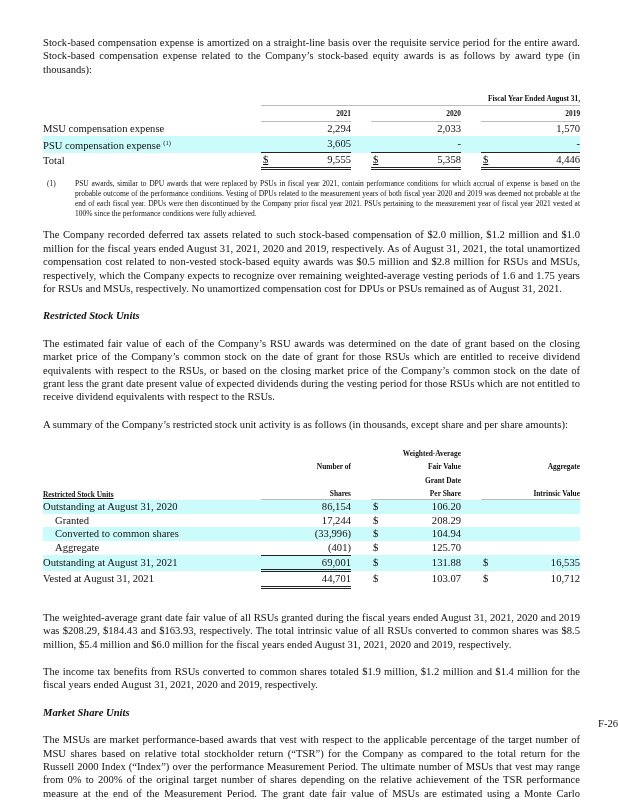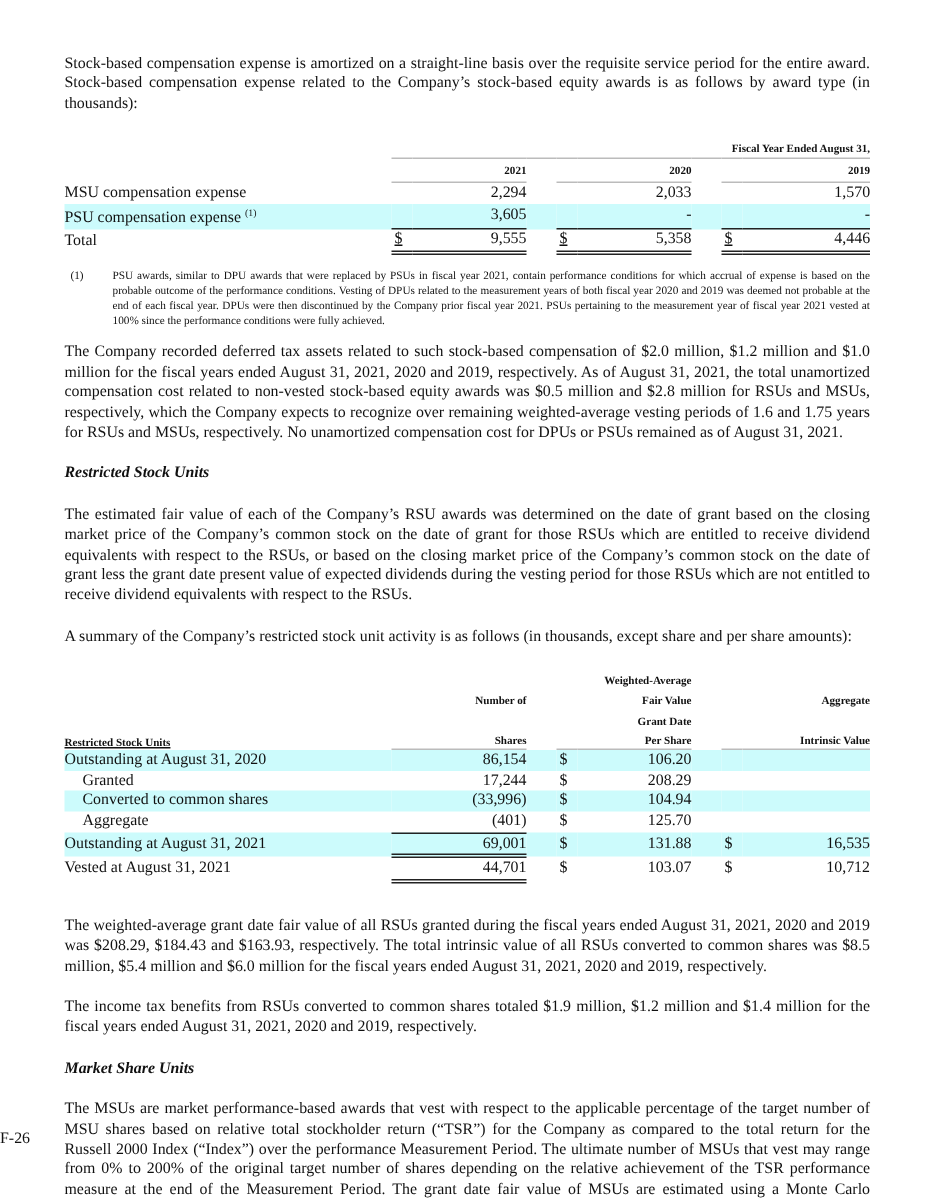--- a/index.html
+++ b/index.html
@@ -21,21 +21,21 @@
     .ul { border-bottom: 1px solid #222; }
     .dul { border-bottom: 3px double #222; }
     .hdr-rule { border-bottom: 1px solid #bbb; }
     .indent { padding-left: 12px; }
     sup { font-size: 6.5px; vertical-align: 4px; }
 
     .footnote { display: flex; margin-top: 9px; font-size: 7.5px; line-height: 10.2px; text-align: justify; }
     .footnote .fn-mark { width: 28px; flex: none; padding-left: 4px; }
     .footnote .fn-text { flex: 1; }
 
-    .page-number { position: absolute; left: 0; width: 618px; top: 754px; text-align: left; font-size: 10.6px; }
+    .page-number { position: absolute; left: 0; width: 618px; top: 718px; text-align: right; font-size: 10.6px; }
     .rsu-head td.th { vertical-align: bottom; }
     .rsu-title { font-weight: bold; font-size: 7.4px; text-decoration: underline; text-align: left !important; }
   </style>
 </head>
 <body>
 
 <div class="page">
 
   <p>Stock-based compensation expense is amortized on a straight-line basis over the requisite service period for the entire award. Stock-based compensation expense related to the Company’s stock-based equity awards is as follows by award type (in thousands):</p>
 

